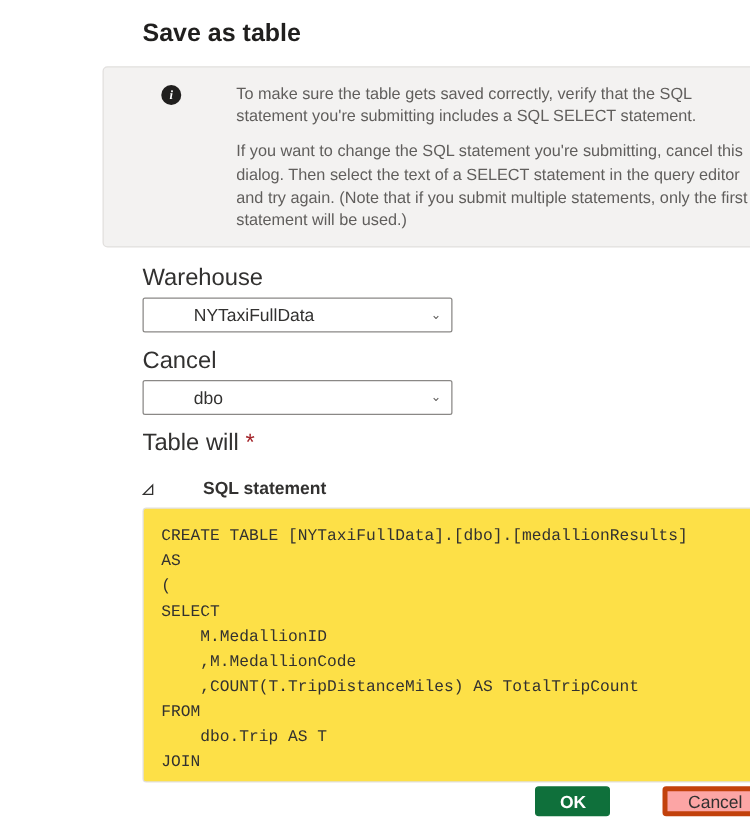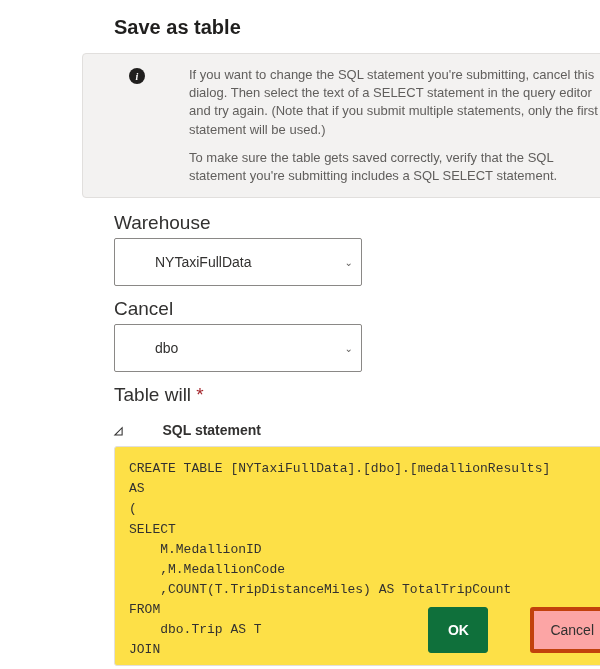--- a/index.html
+++ b/index.html
@@ -73,21 +73,21 @@
     color: #323130;
     margin-bottom: 4px;
     display: block;
   }
   .required::after {
     content: " *";
     color: #a4262c;
   }
   .select, .text-input {
     width: 248px;
-    height: 48px;
+    height: 28px;
     border: 1px solid #8a8886;
     border-radius: 2px;
     padding: 0 8px;
     font-size: 14px;
     font-family: inherit;
     background: #fff;
     color: #323130;
   }
   .select {
     display: flex;
@@ -139,21 +139,21 @@
   }
   .footer {
     position: absolute;
     bottom: 16px;
     right: 18px;
     display: flex;
     gap: 10px;
   }
   .btn {
     min-width: 60px;
-    height: 46px;
+    height: 24px;
     border-radius: 3px;
     font-size: 14px;
     font-family: inherit;
     cursor: pointer;
     padding: 0 16px;
   }
   .btn-primary {
     background: #0f703b;
     color: #fff;
     border: 1px solid #0f703b;
@@ -169,22 +169,22 @@
 <body>
 
 <div class="header">
   <div class="title">Save as table</div>
   <div class="close">✕</div>
 </div>
 
 <div class="info-box">
   <div class="info-icon">i</div>
   <div class="info-text">
+    <p>To make sure the table gets saved correctly, verify that the SQL statement you're submitting includes a SQL SELECT statement.</p>
     <p>If you want to change the SQL statement you're submitting, cancel this dialog. Then select the text of a SELECT statement in the query editor and try again. (Note that if you submit multiple statements, only the first statement will be used.)</p>
-    <p>To make sure the table gets saved correctly, verify that the SQL statement you're submitting includes a SQL SELECT statement.</p>
   </div>
 </div>
 
 <div class="field-group">
   <label class="field-label">Warehouse</label>
   <div class="select">
     <span>NYTaxiFullData</span>
     <span class="chevron">⌄</span>
   </div>
 </div>

